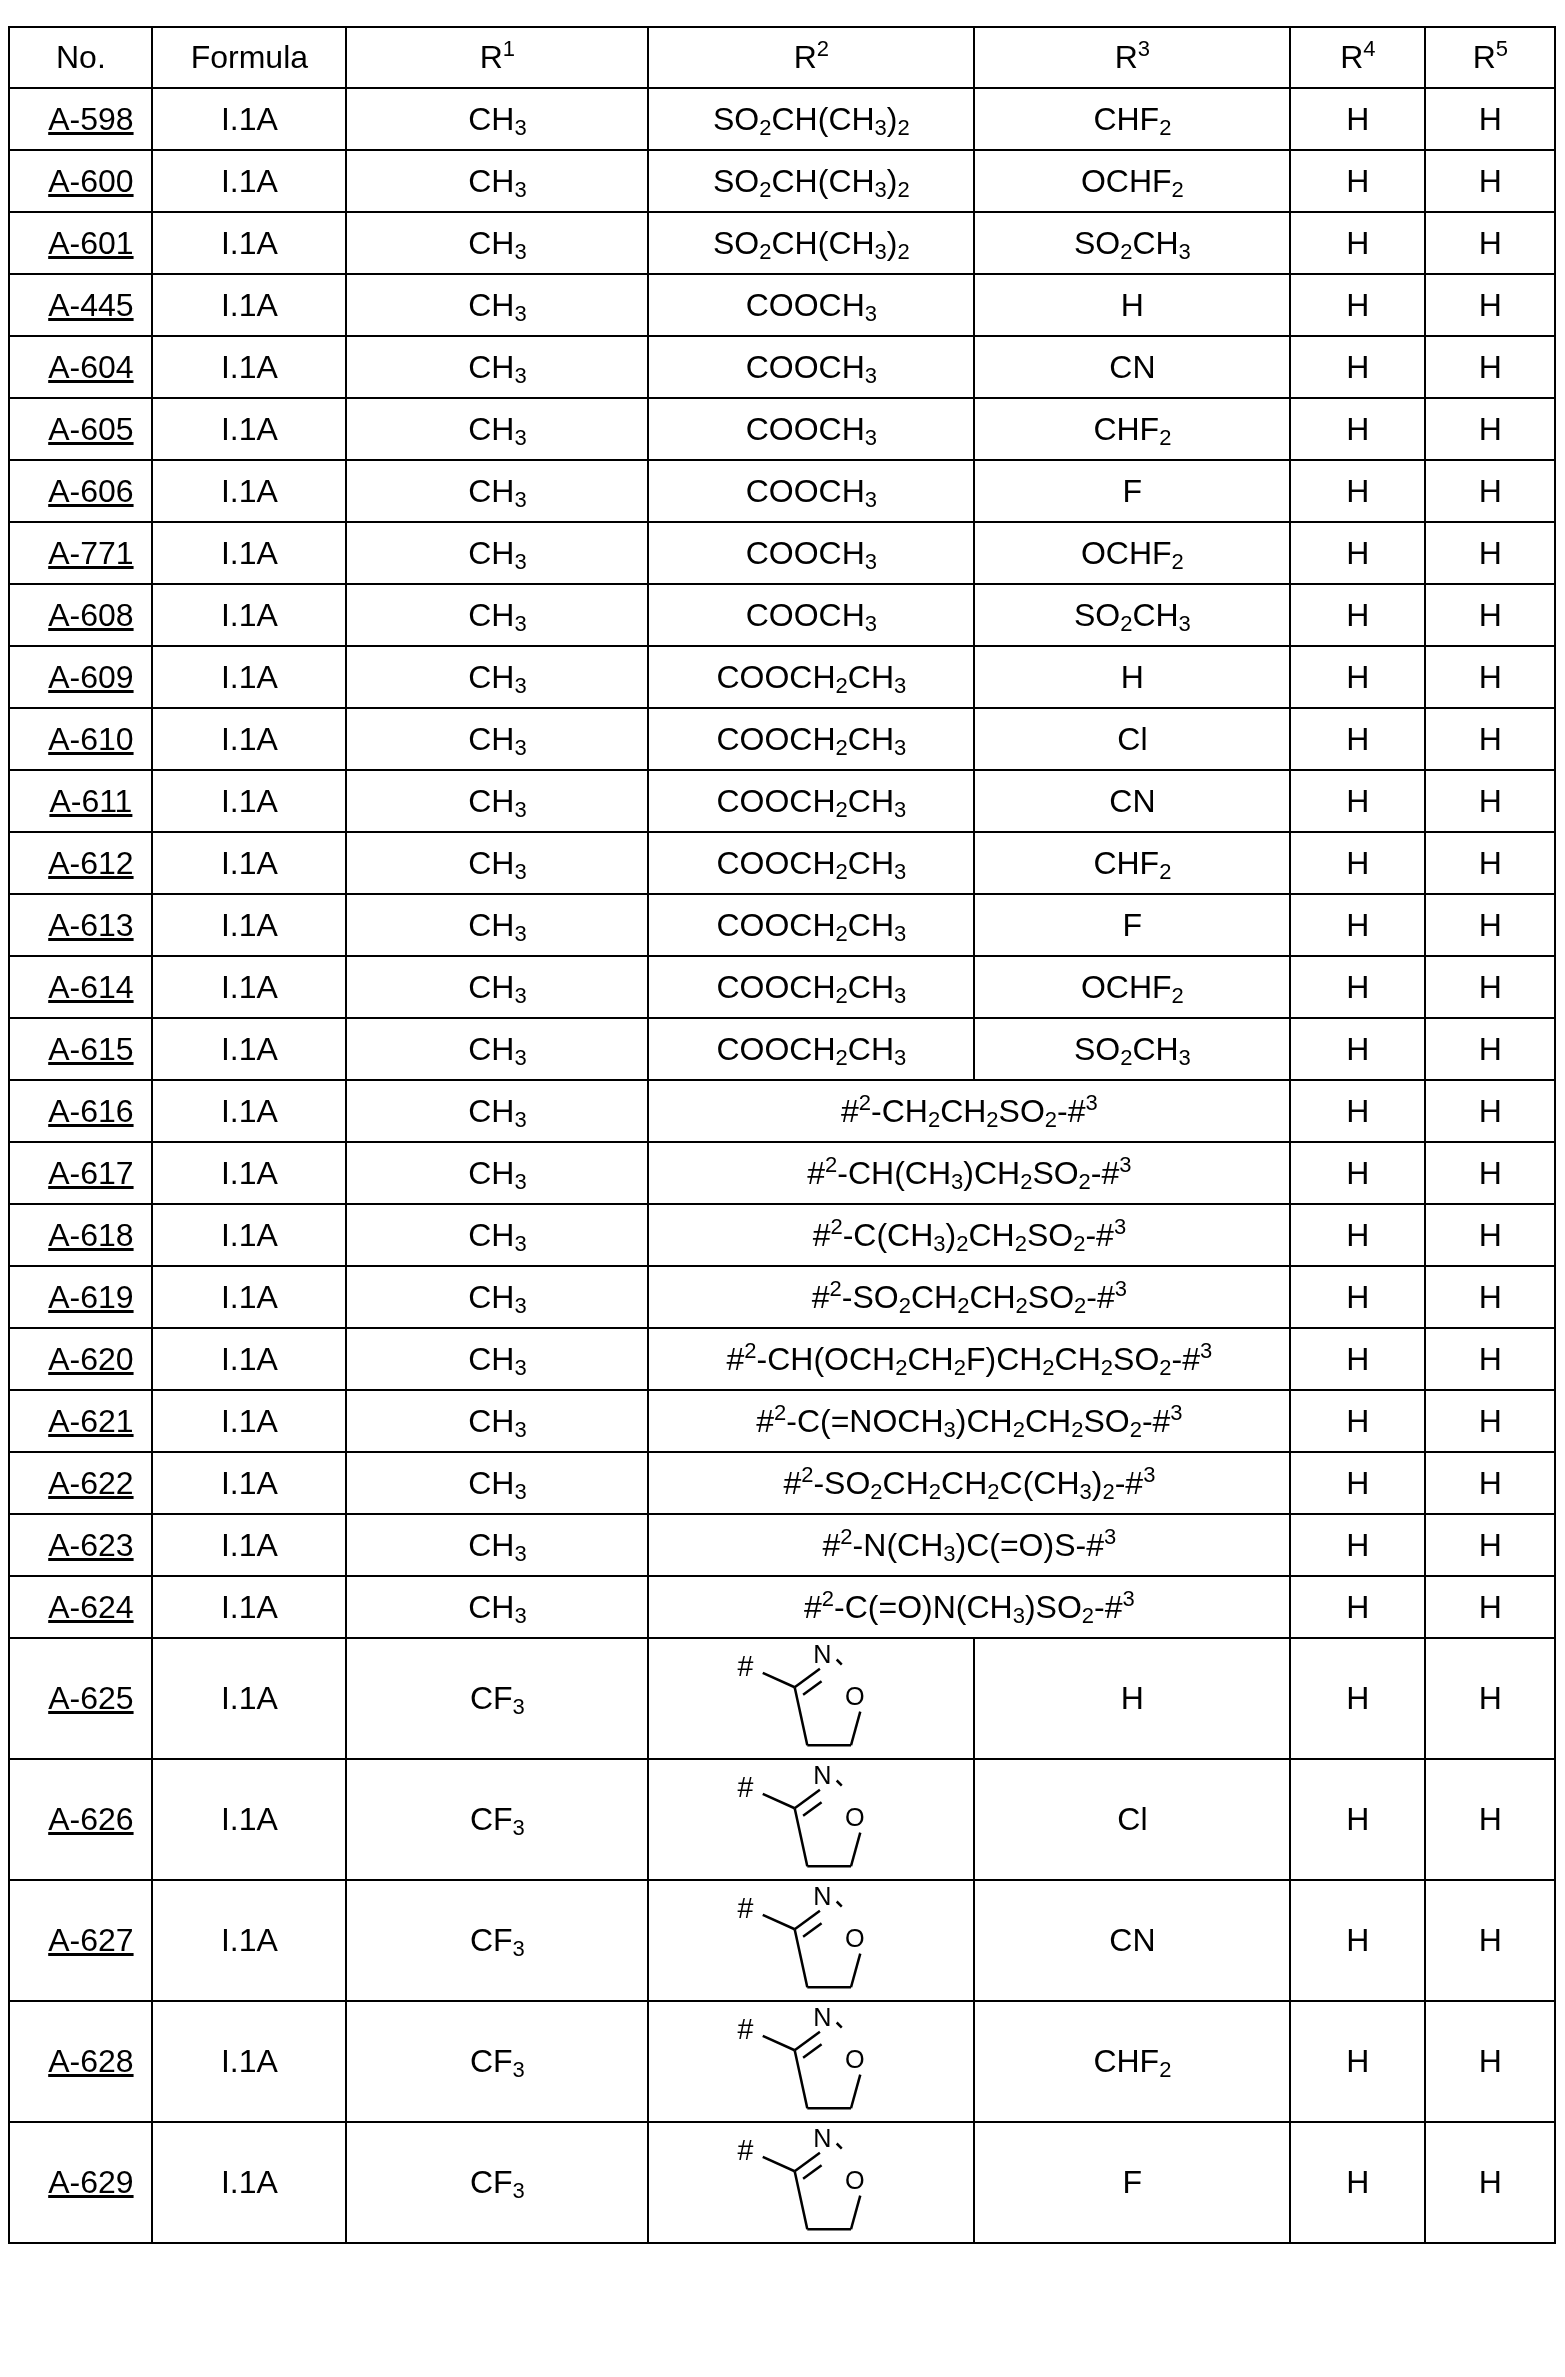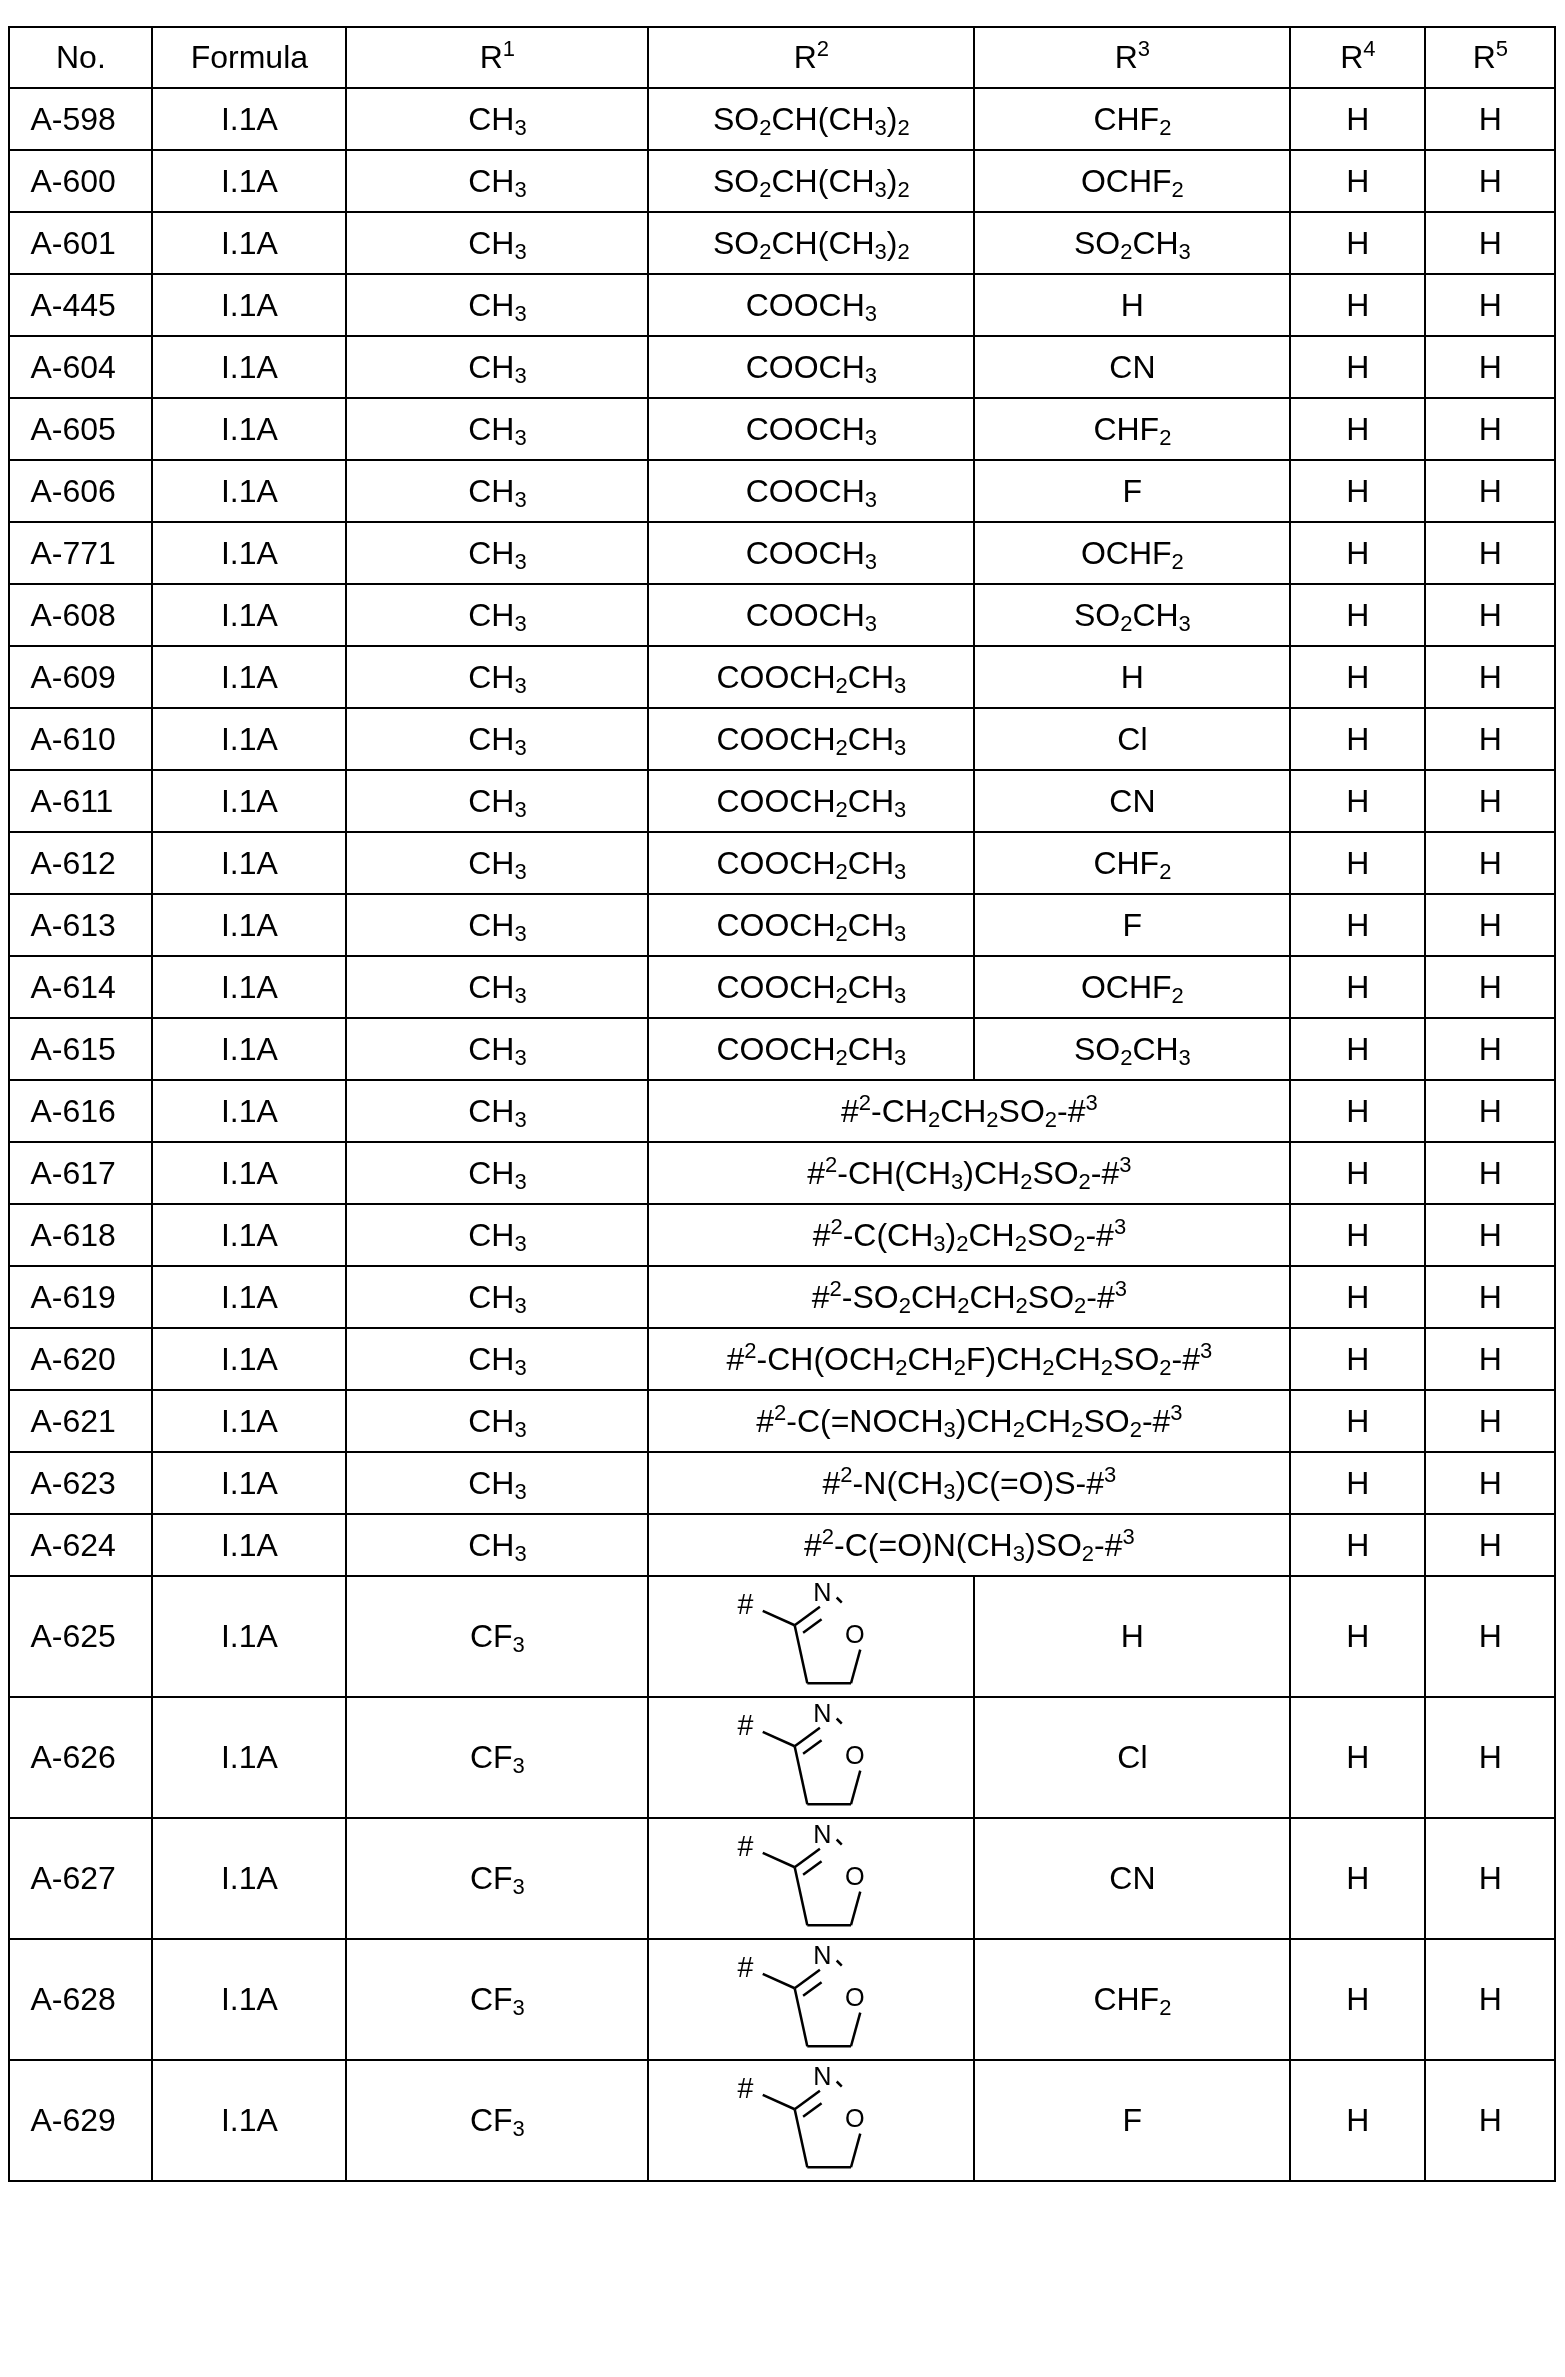--- a/index.html
+++ b/index.html
@@ -2,21 +2,21 @@
 <html style="font-size:13.5px"><head>
 <meta charset="utf-8">
 <style>
   html, body { margin:0; padding:0; background:#fff; }
   body { width:1565px; height:2377px; position:relative; font-family:"Liberation Sans", sans-serif; color:#000; }
   table { position:absolute; left:8.4px; top:26px; border-collapse:collapse; table-layout:fixed; width:1546px; }
   td, th { border:2.5px solid #000; text-align:center; vertical-align:middle; font-size:32px; font-weight:normal; padding:0; }
   th { height:59px; }
   td { height:60px; }
   tr.struct td { height:119px; }
-  td.no { text-align:left; padding-left:20px; }
+  td.no { text-align:center; padding-left:20px;text-decoration:underline; }
   sub { font-size:22px; vertical-align:-5px; line-height:0; }
   sup { font-size:22px; vertical-align:11.8px; line-height:0; }
   svg { display:block; margin:0 auto; }
 </style>
 </head>
 <body>
 
 <table>
   <colgroup>
     <col style="width:143px">
@@ -225,20 +225,28 @@
       </tr>
       <tr>
         <td class="no">A-621</td>
         <td>I.1A</td>
         <td>CH<sub>3</sub></td>
         <td colspan="2">#<sup>2</sup>-C(=NOCH<sub>3</sub>)CH<sub>2</sub>CH<sub>2</sub>SO<sub>2</sub>-#<sup>3</sup></td>
         <td>H</td>
         <td>H</td>
       </tr>
       <tr>
+        <td class="no">A-622</td>
+        <td>I.1A</td>
+        <td>CH<sub>3</sub></td>
+        <td colspan="2">#<sup>2</sup>-SO<sub>2</sub>CH<sub>2</sub>CH<sub>2</sub>C(CH<sub>3</sub>)<sub>2</sub>-#<sup>3</sup></td>
+        <td>H</td>
+        <td>H</td>
+      </tr>
+      <tr>
         <td class="no">A-623</td>
         <td>I.1A</td>
         <td>CH<sub>3</sub></td>
         <td colspan="2">#<sup>2</sup>-N(CH<sub>3</sub>)C(=O)S-#<sup>3</sup></td>
         <td>H</td>
         <td>H</td>
       </tr>
       <tr>
         <td class="no">A-624</td>
         <td>I.1A</td>

